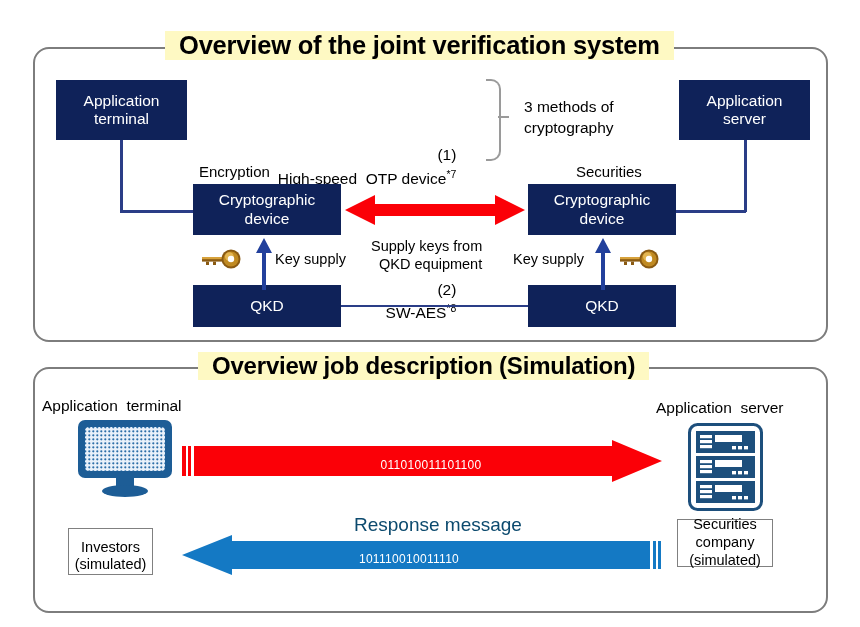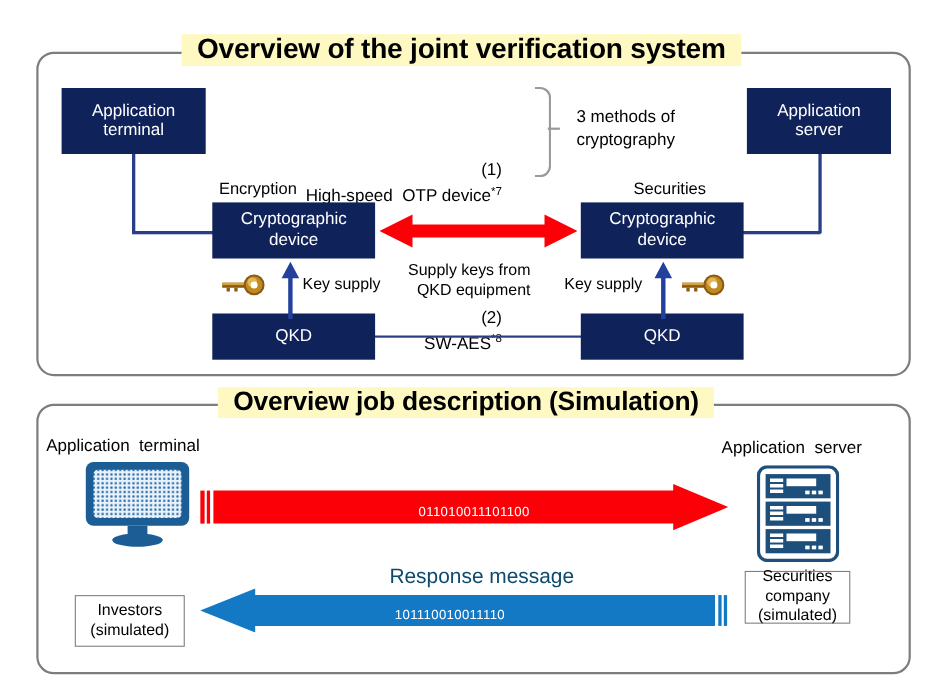--- a/index.html
+++ b/index.html
@@ -90,21 +90,21 @@
     pointer-events:none;
   }
   #arrow-red-wrap .msg-bits{padding-left:18px;box-sizing:border-box;}
   #arrow-blue-wrap .msg-bits{padding-right:26px;box-sizing:border-box;}
 
   .whitebox{
     position:absolute;background:#fff;border:1.6px solid #808080;
     display:flex;align-items:center;justify-content:center;text-align:center;
     color:#000;font-size:14.5px;line-height:1.22;box-sizing:border-box;
   }
-  #box-investors{left:68px;top:541px;width:100px;height:47px;}
+  #box-investors{left:68px;top:528px;width:85px;height:47px;align-items:flex-end;}
   #box-securities{left:677px;top:519px;width:96px;height:48px;}
 
   #server-rack{position:absolute;left:688px;top:423px;width:75px;height:88px;}
 </style>
 </head>
 <body>
 
 <div class="stage">
 
   <div class="panel" id="panel-top"></div>

